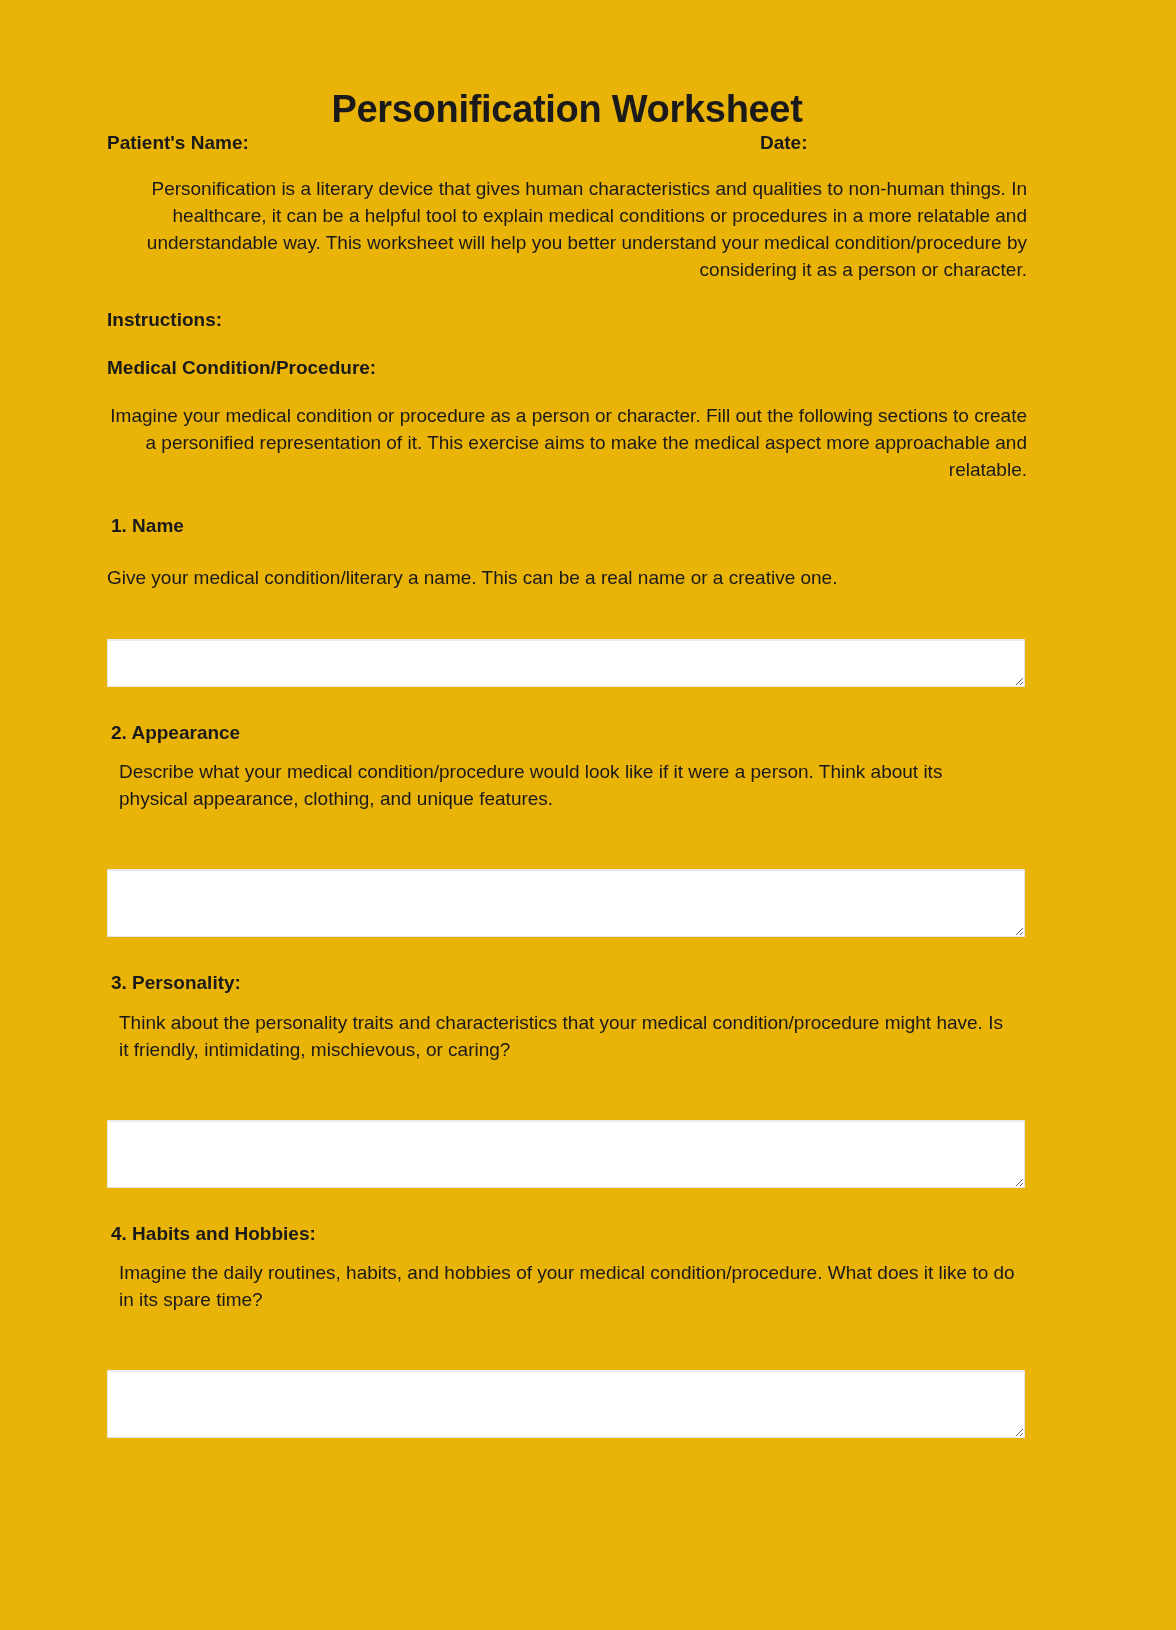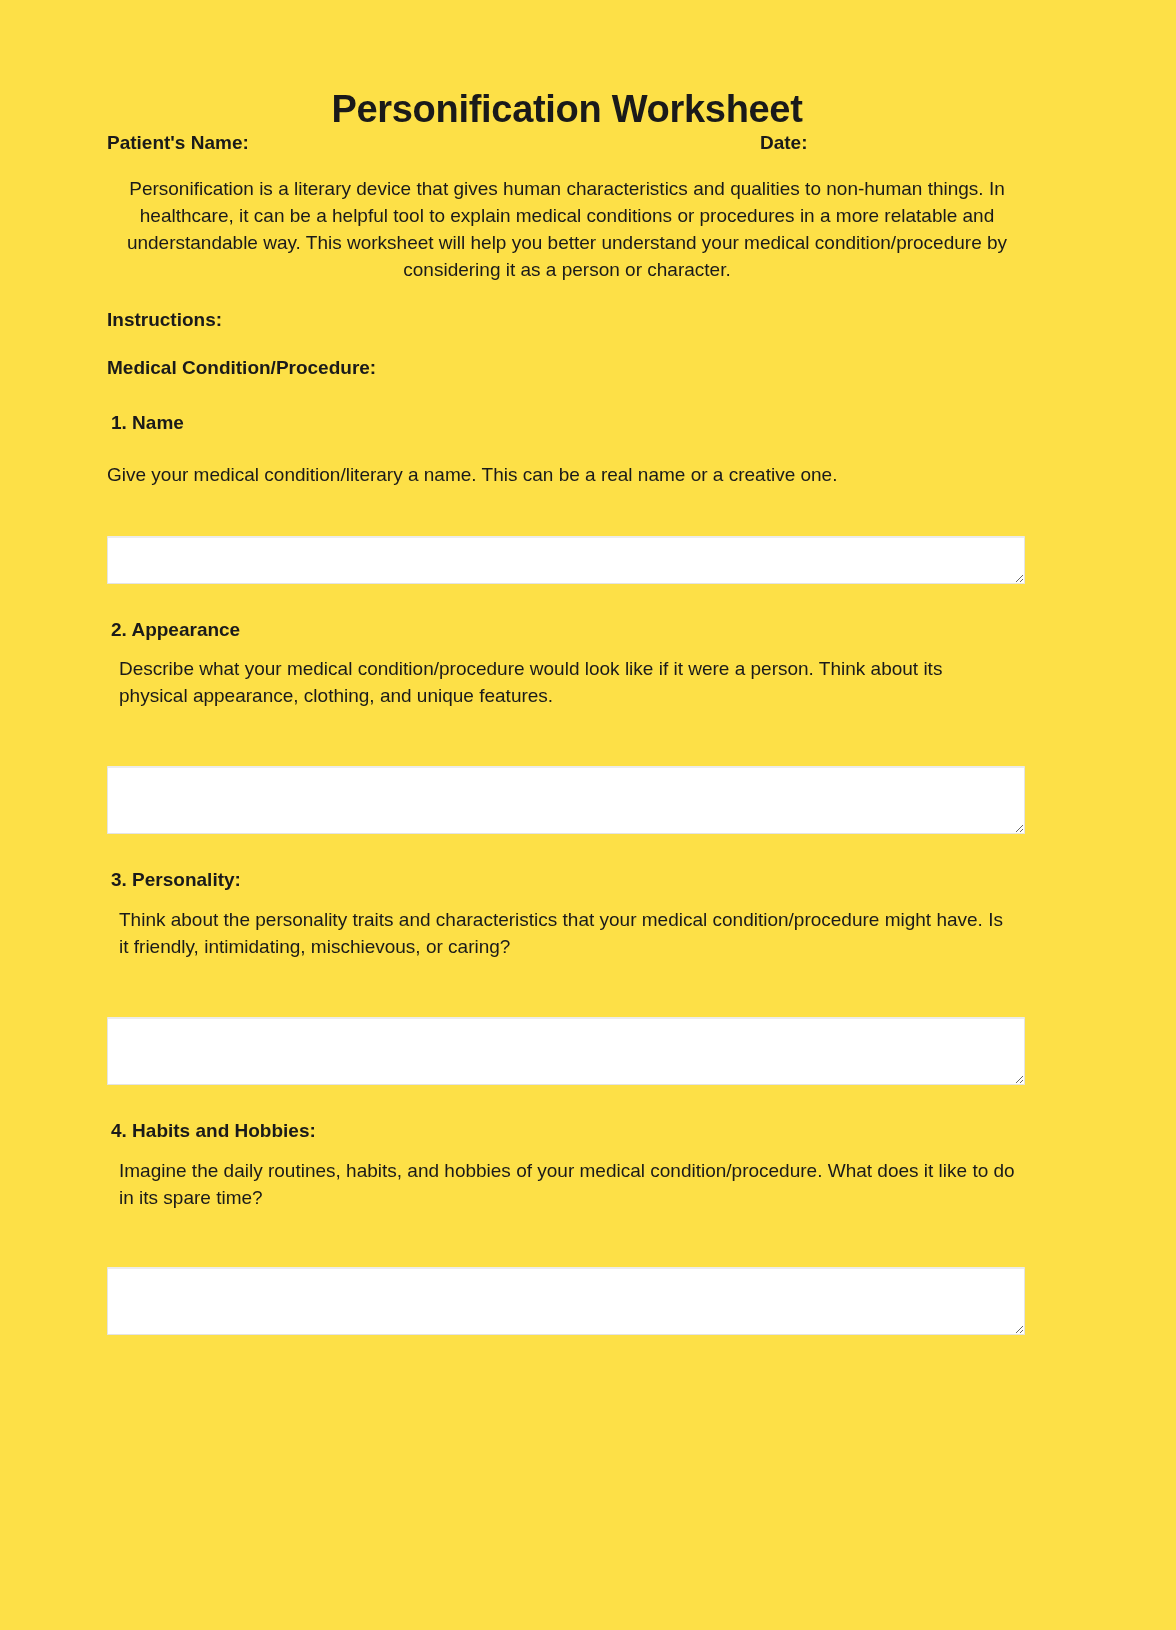--- a/index.html
+++ b/index.html
@@ -12,21 +12,21 @@
     width: 1176px;
     height: 1630px;
     font-family: "Liberation Sans", sans-serif;
     color: #1a1a1a;
     -webkit-font-smoothing: antialiased;
   }
   .page {
     position: relative;
     width: 1176px;
     height: 1630px;
-    background: #fde047;
+    background: #eab308;
     box-sizing: border-box;
     padding: 0;
     overflow: hidden;
   }
   .content {
     position: absolute;
     left: 107px;
     top: 0;
     width: 920px;
   }
@@ -60,21 +60,21 @@
     font-weight: bold;
     color: #1a1a1a;
     line-height: 1.3;
   }
   .para {
     margin: 0;
     padding-top: 22px;
     font-size: 19px;
     line-height: 1.42;
     color: #1a1a1a;
-    text-align: center;
+    text-align: right;
   }
   .section-title {
     margin: 4px;
     padding-top: 26px;
     font-size: 19px;
     font-weight: bold;
     color: #1a1a1a;
     line-height: 1.3;
   }
   .section-desc-spaced {
@@ -121,20 +121,21 @@
       <div class="meta-date">Date:</div>
     </div>
 
 
     <p class="para">Personification is a literary device that gives human characteristics and qualities to non-human things. In healthcare, it can be a helpful tool to explain medical conditions or procedures in a more relatable and understandable way. This worksheet will help you better understand your medical condition/procedure by considering it as a person or character.</p>
 
     <h2 class="heading">Instructions:</h2>
 
     <h2 class="heading">Medical Condition/Procedure:</h2>
 
+    <p class="para">Imagine your medical condition or procedure as a person or character. Fill out the following sections to create a personified representation of it. This exercise aims to make the medical aspect more approachable and relatable.</p>
 
     <h3 class="section-title">1. Name</h3>
     <p class="section-desc-spaced">Give your medical condition/literary a name. This can be a real name or a creative one.</p>
     <textarea class="answer-box box-gap-1 box-h-1" placeholder="" style=""></textarea>
 
     <h3 class="section-title">2. Appearance</h3>
     <p class="section-desc-tight">Describe what your medical condition/procedure would look like if it were a person. Think about its physical appearance, clothing, and unique features.</p>
     <textarea class="answer-box box-gap-2 box-h-2" placeholder="" style=""></textarea>
 
     <h3 class="section-title">3. Personality:</h3>

